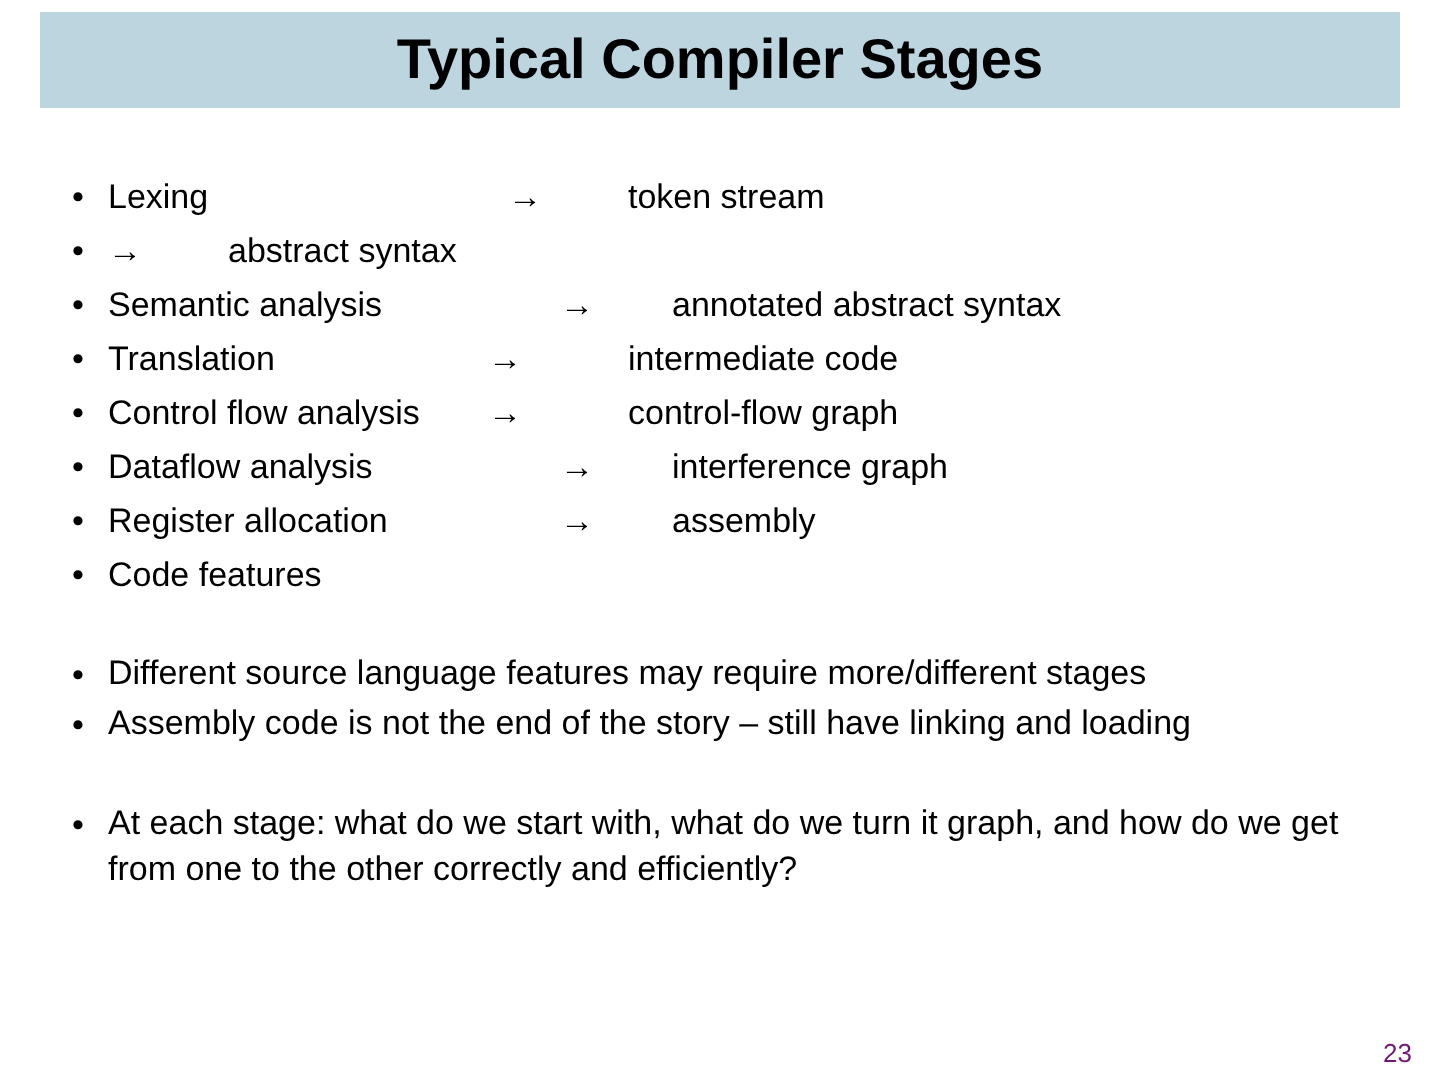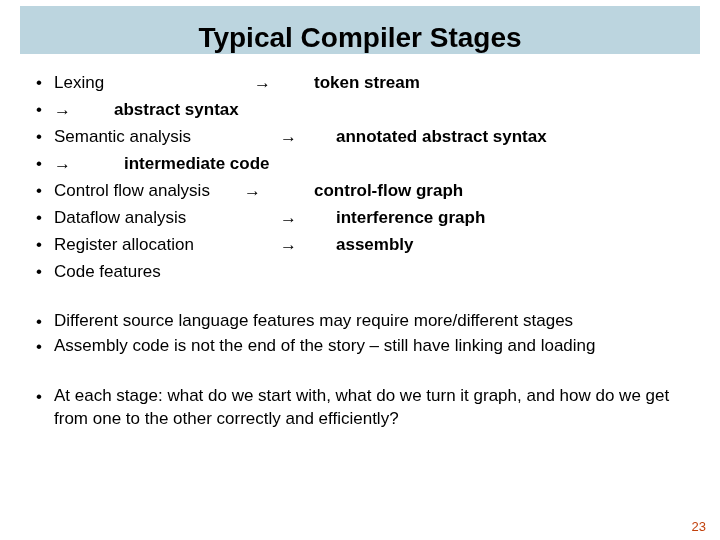--- a/index.html
+++ b/index.html
@@ -1,55 +1,55 @@
 <!DOCTYPE html>
 <html><head>
 <meta charset="utf-8">
 <style>
   * { margin: 0; padding: 0; box-sizing: border-box; }
   html, body { width: 720px; height: 540px; background: #fff; font-family: Arial, Helvetica, sans-serif; color: #000; }
   .slide { width: 720px; height: 540px; position: relative; padding: 0; }
   .title-bar {
     background: #bcd5df;
-    margin: 6px 20px 0 20px;
+    margin: 6px 20px 16px 20px;
     height: 48px;
     display: flex;
-    align-items: flex-end;
+    align-items: center;
     justify-content: center;
   }
   .title-text {
     font-size: 28px;
     font-weight: bold;
     color: #000;
   }
   .content { padding: 18px 36px 0 36px; font-size: 17px; line-height: 1.35; }
   ul.stages { list-style: none; }
   ul.stages li {
     display: flex;
     align-items: baseline;
     margin-bottom: 4px;
   }
   .bullet { display: inline-block; width: 18px; flex: none; }
   .stage-row { display: flex; align-items: flex-end; width: 100%; }
   .stage-name { flex: none; width: 200px; }
   .arrow-cell { flex: none; width: 60px; font-family: 'Segoe UI Symbol', Arial; }
-  .output-name { flex: 1; font-weight: bold; }
+  .output-name { flex: 1; }
 
   ul.notes { list-style: none; margin-top: 26px; }
   ul.notes li { display: flex; align-items: flex-start; margin-bottom: 2px; }
   ul.notes .bullet { width: 18px; padding-top: 1px; }
   ul.notes .note-text { flex: 1; }
   .notes-gap { margin-top: 28px; }
 
   .page-num {
     position: absolute;
     right: 14px;
     bottom: 12px;
     font-size: 13px;
-    color: #c2410c;
+    color: #701a75;
   }
 </style>
 </head>
 <body>
 
 <div class="slide">
 
   <div class="title-bar">
     <div class="title-text">Typical Compiler Stages</div>
   </div>
@@ -76,20 +76,21 @@
         <span class="bullet">•</span>
         <span class="stage-row">
           <span class="stage-name">Semantic analysis</span>
           <span class="arrow-cell" style="padding-left:26px">→</span>
           <span class="output-name" style="padding-left:22px">annotated abstract syntax</span>
         </span>
       </li>
       <li>
         <span class="bullet">•</span>
         <span class="stage-row">
+          <span class="stage-name" style="width:190px">Translation</span>
           <span class="arrow-cell">→</span>
           <span class="output-name" style="padding-left:10px">intermediate code</span>
         </span>
       </li>
       <li>
         <span class="bullet">•</span>
         <span class="stage-row">
           <span class="stage-name" style="width:190px">Control flow analysis</span>
           <span class="arrow-cell">→</span>
           <span class="output-name" style="padding-left:10px">control-flow graph</span>

